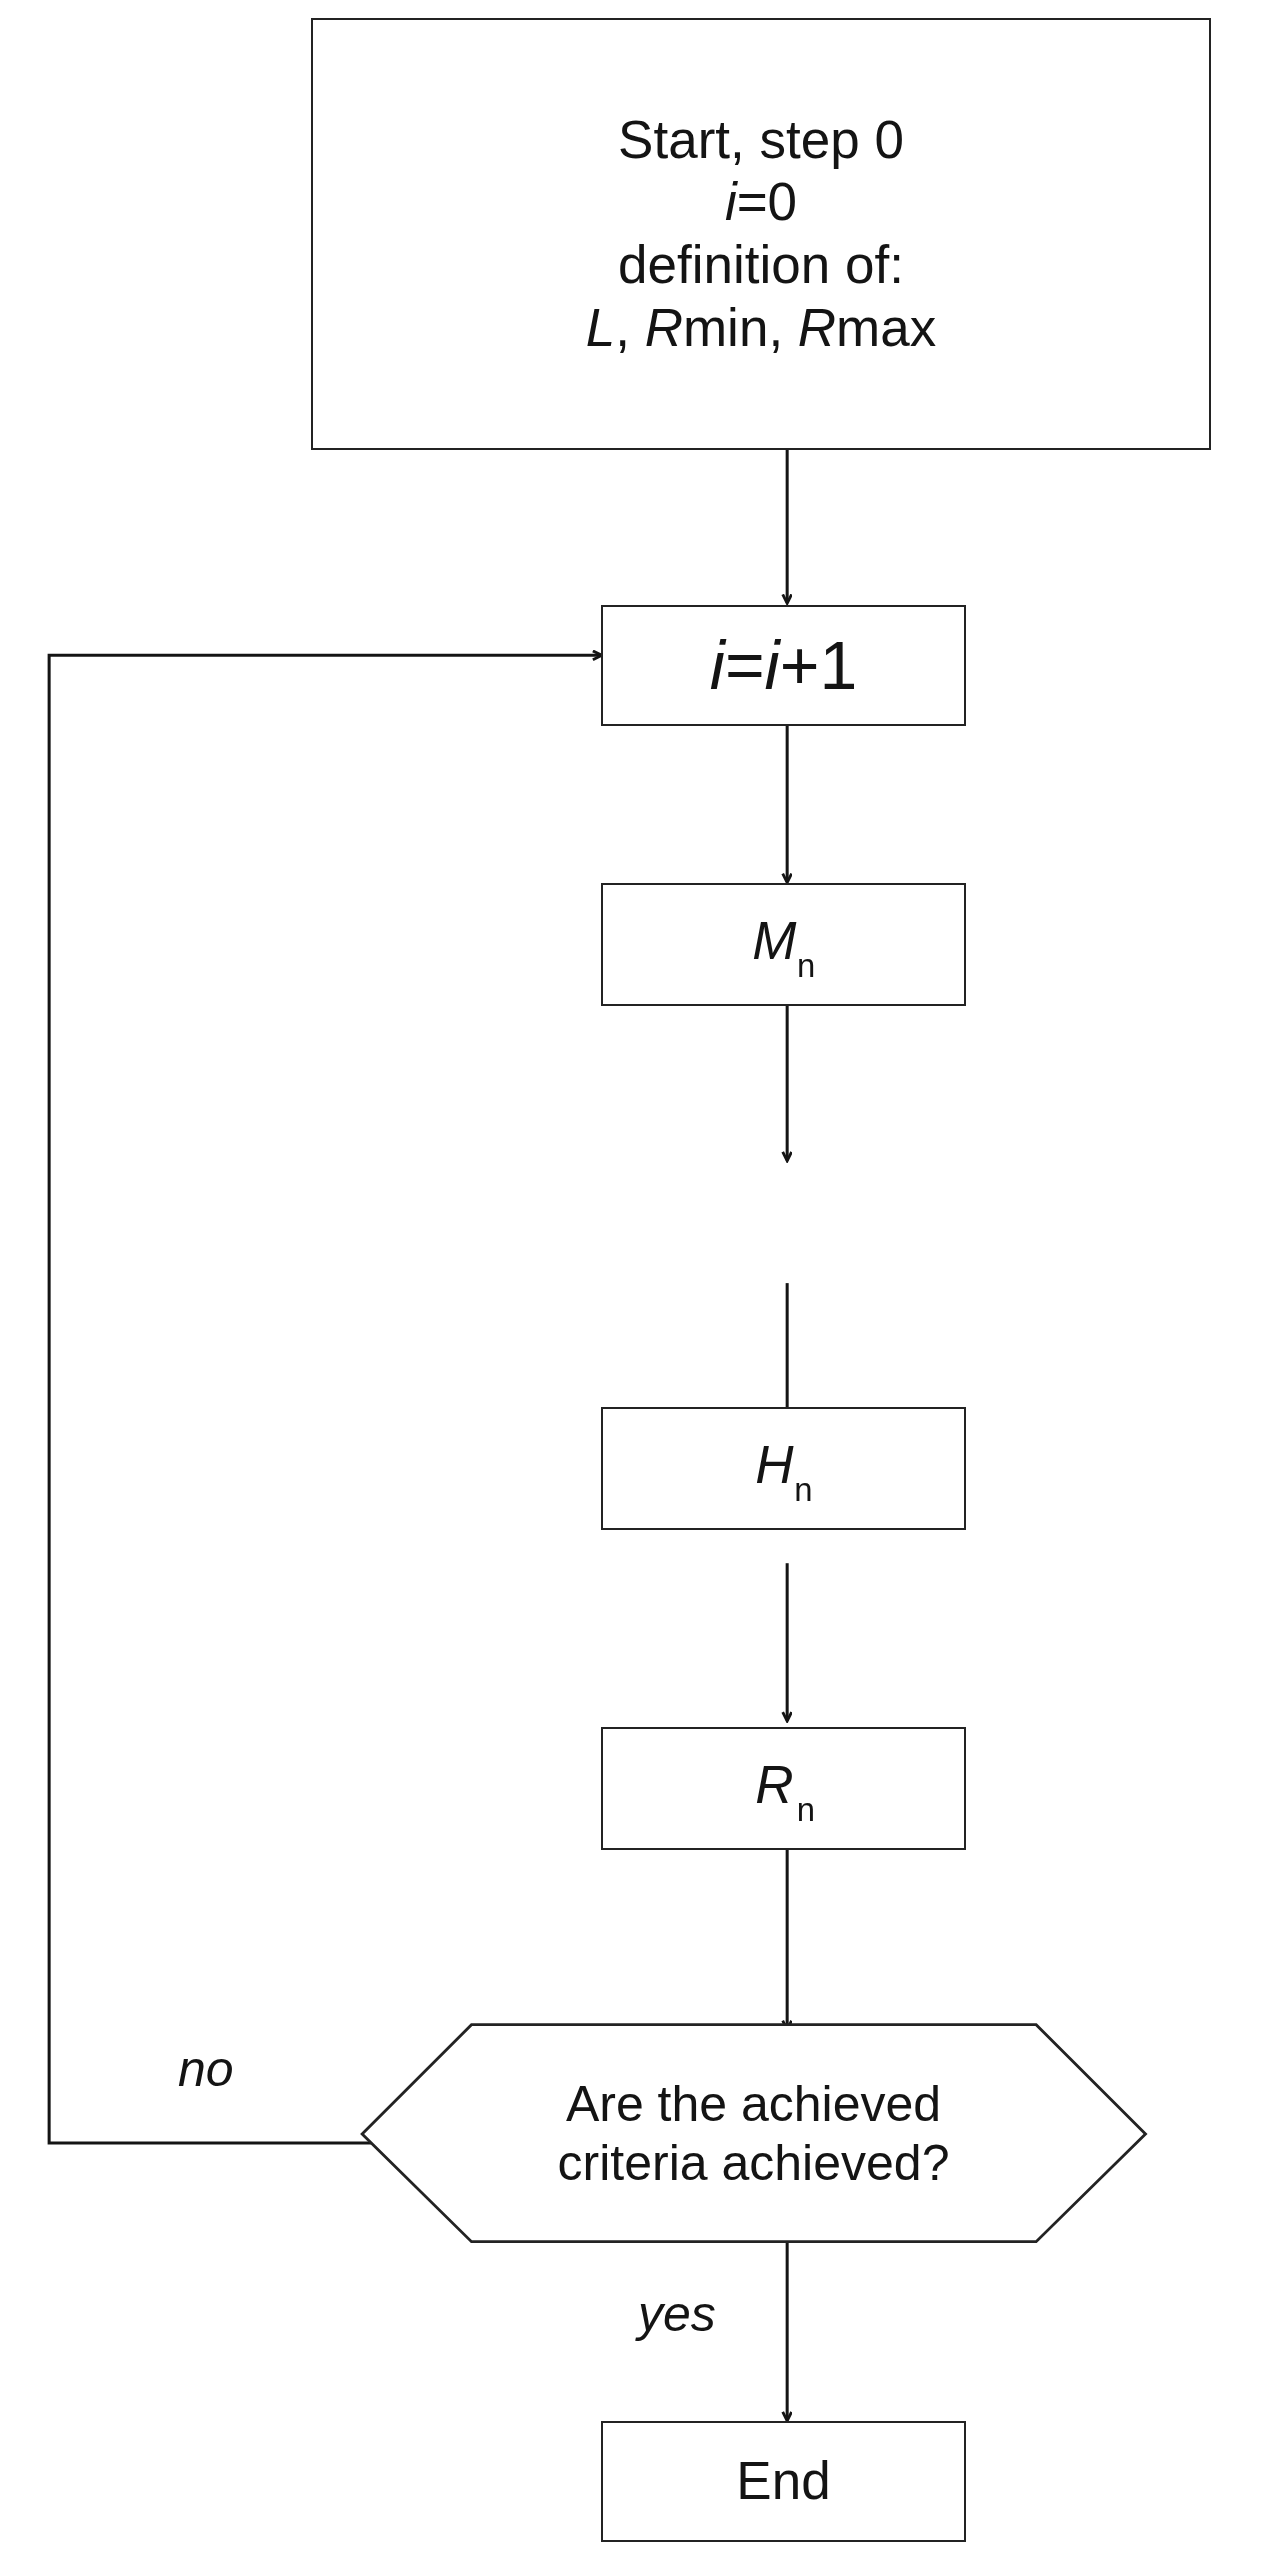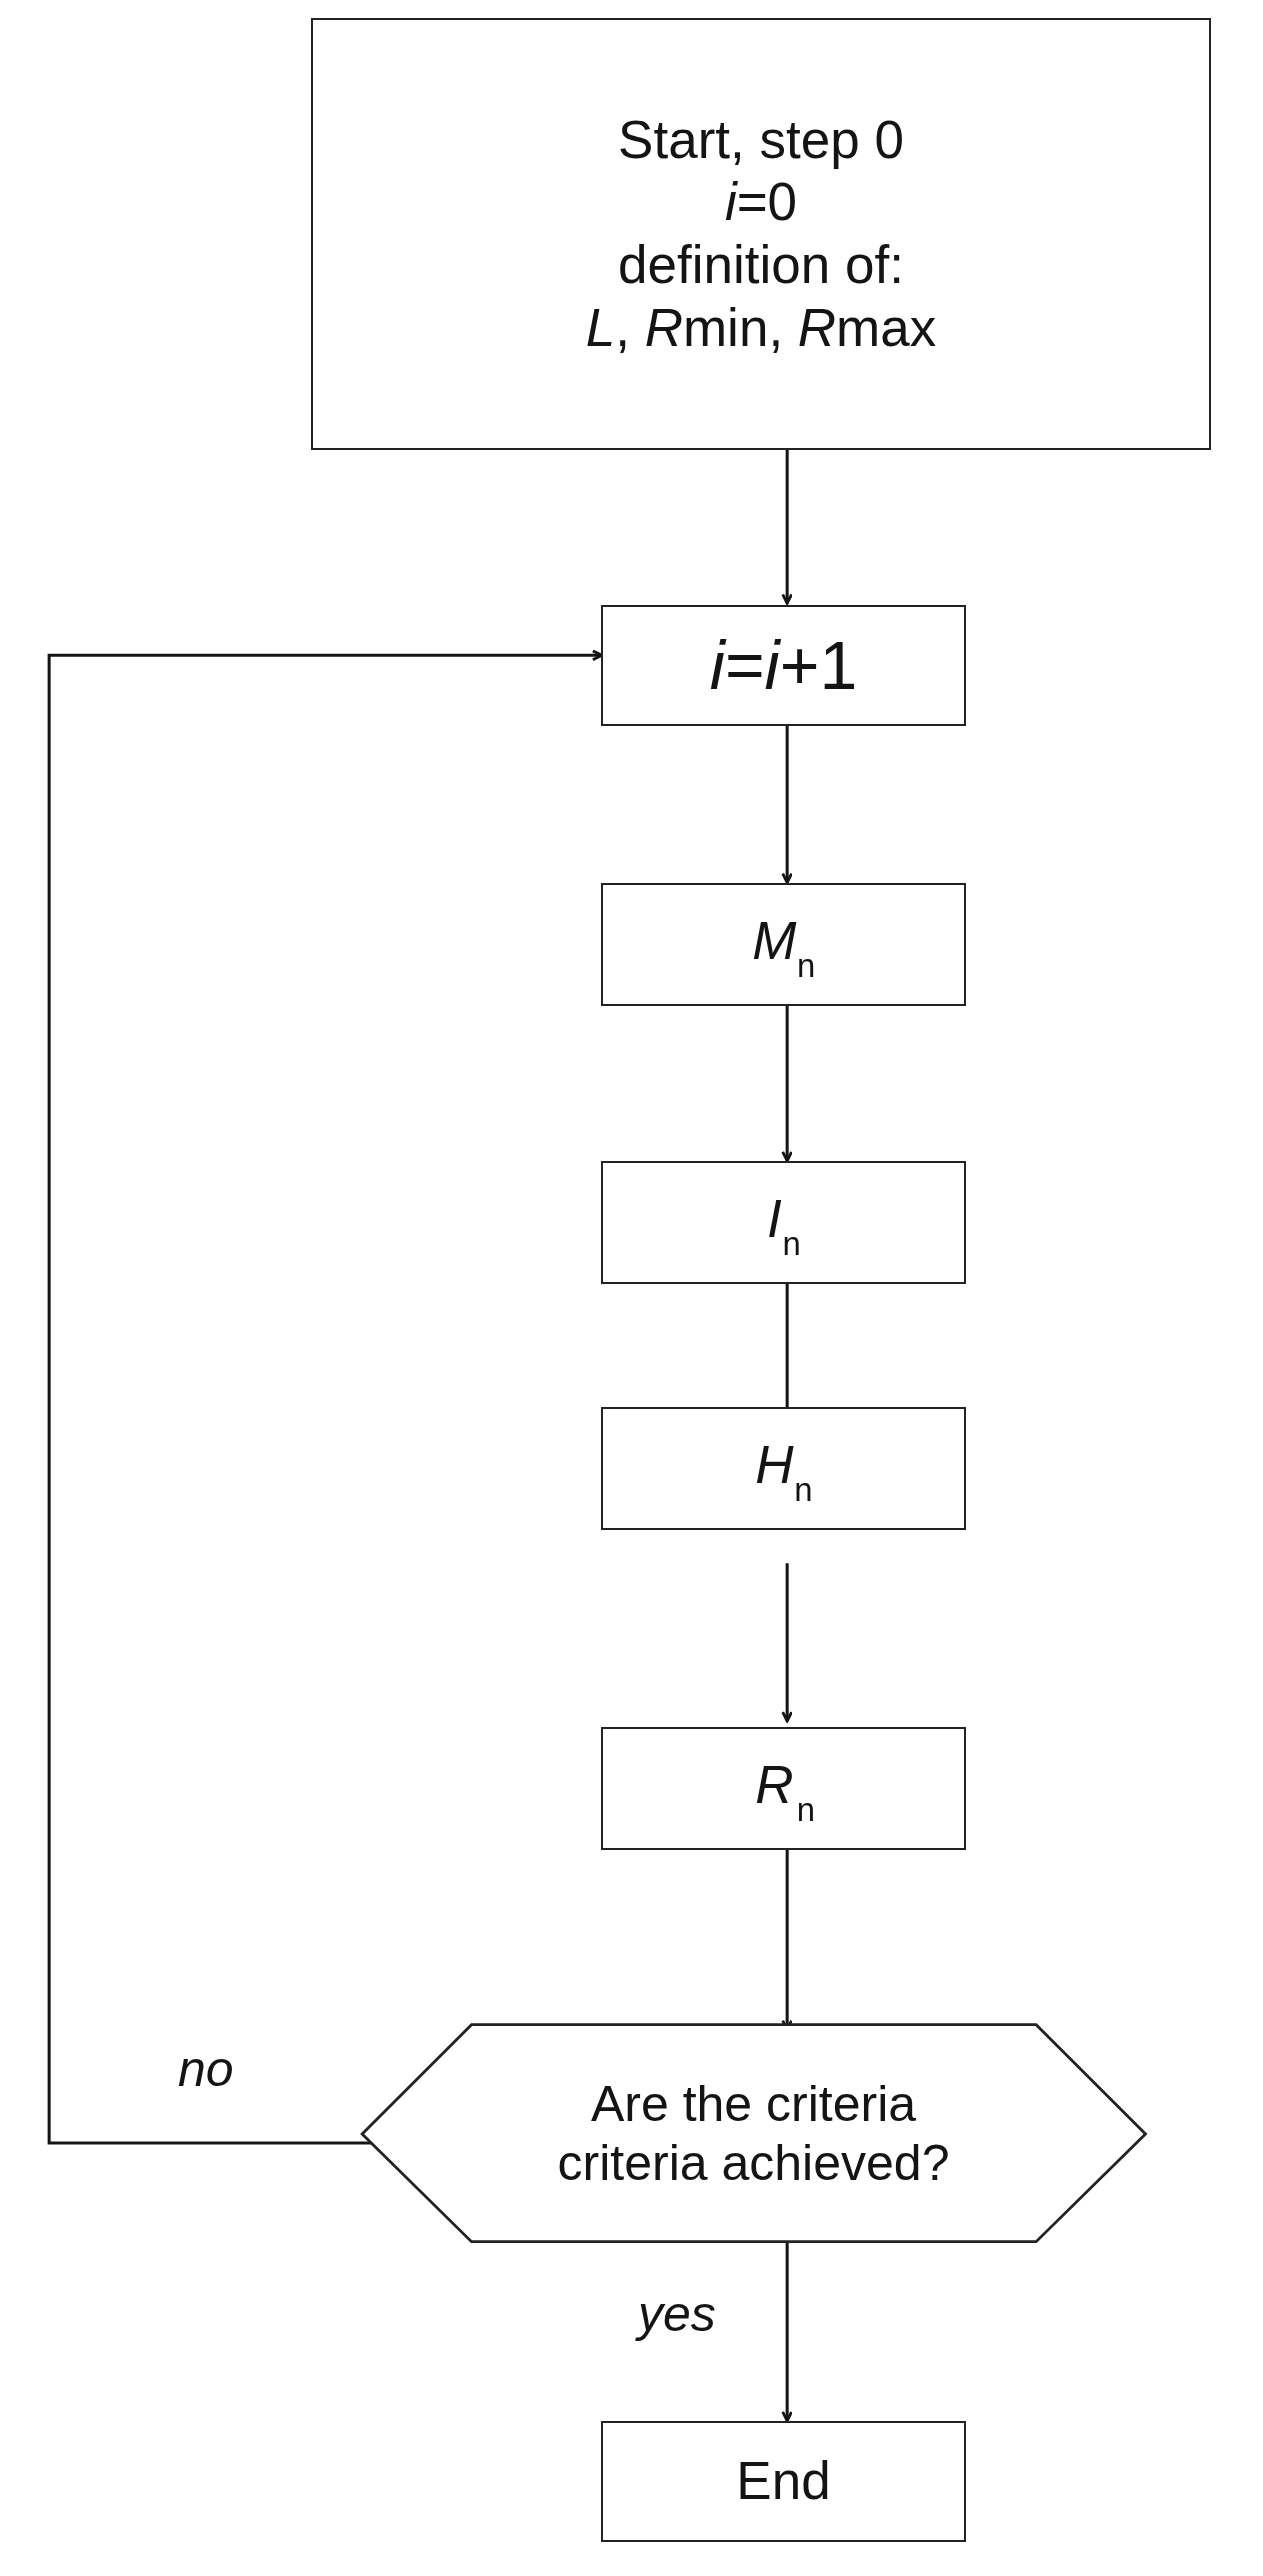--- a/index.html
+++ b/index.html
@@ -102,35 +102,32 @@
   </div>
 
   <div class="node node-box" style="left:601px; top:605px; width:365px; height:121px; font-size:68px;">
     <span><span class="it">i</span><span class="up">=</span><span class="it">i</span><span class="up">+1</span></span>
   </div>
 
   <div class="node node-box" style="left:601px; top:883px; width:365px; height:123px; font-size:53px;">
     <span><span class="it">M</span><span class="sub">n</span></span>
   </div>
 
-  <div class="node node-box" style="left:601px; top:1161px; width:365px; height:123px; font-size:53px;">
-    <span><span class="it">I</span><span class="sub">n</span></span>
-  </div>
 
   <div class="node node-box" style="left:601px; top:1407px; width:365px; height:123px; font-size:53px;">
     <span><span class="it">H</span><span class="sub">n</span></span>
   </div>
 
   <div class="node node-box" style="left:601px; top:1721px; width:365px; height:123px; font-size:53px;margin-top:6px;">
     <span><span class="it">R</span><span class="sub" style="left:0.10em;">n</span></span>
   </div>
 
   <div class="node node-hex" style="left:362px; top:2025px; width:783px; height:218px; font-size:50px;">
     <div>
-      <span class="tline">Are the criteria</span>
+      <span class="tline">Are the achieved</span>
       <span class="tline">criteria achieved?</span>
     </div>
   </div>
 
   <div class="node node-box" style="left:601px; top:2421px; width:365px; height:121px; font-size:53px;">
     <span class="up">End</span>
   </div>
 
   <span class="edge-label" style="left:178px; top:2040px; font-size:50px;">no</span>
   <span class="edge-label" style="left:638px; top:2285px; font-size:50px;">yes</span>

